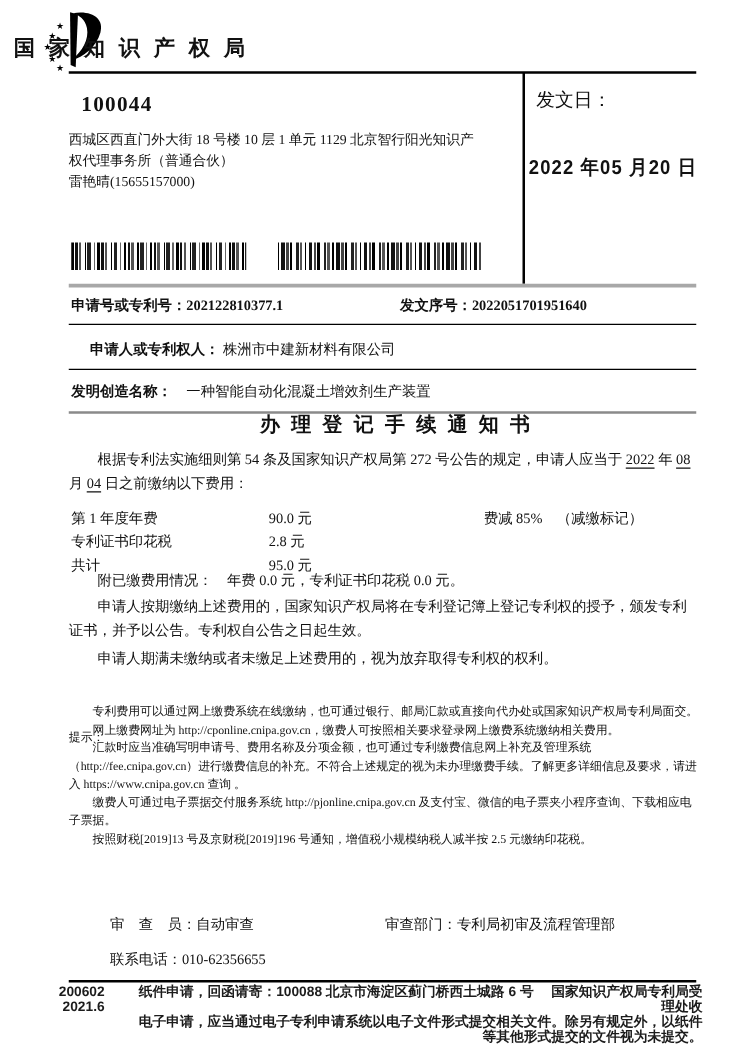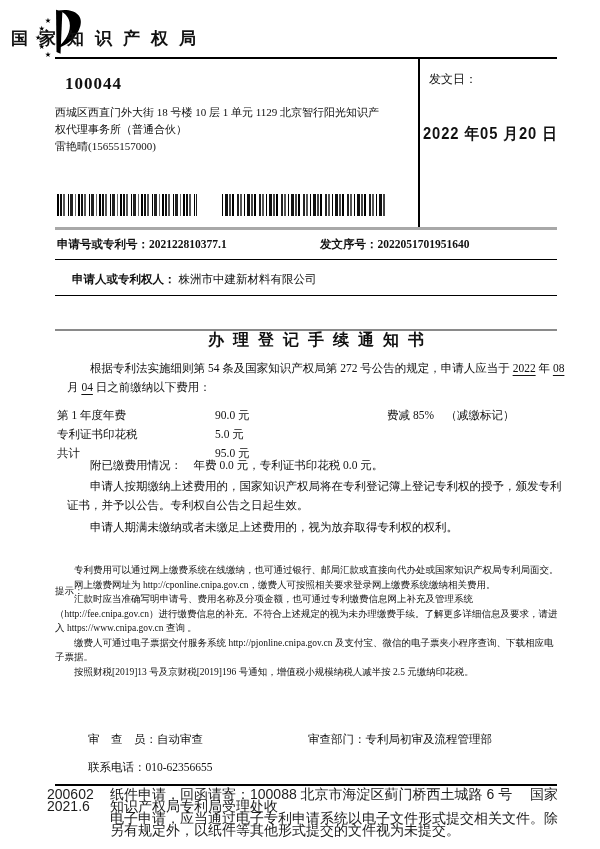--- a/index.html
+++ b/index.html
@@ -19,21 +19,21 @@
     font-weight:bold; font-size:17px; letter-spacing:11px; text-indent:11px;
     font-family:"Liberation Sans","DejaVu Sans",sans-serif; }
   .logo { top:7px; left:33px; width:56px; height:54px; }
 
   
   .addr-section { top:58px; left:55px; width:502px; height:137px; }
   .postcode { top:16px; left:10px; font-size:17px; font-weight:bold;
     letter-spacing:1px; }
   .addr-line { width:345px; text-align:left; font-size:11px; line-height:16px; }
   .vdiv { position:absolute; left:363px; top:0; width:2px; height:169px; background:#000; }
-  .issue-label { top:13px; left:374px; font-size:12px; }
+  .issue-label { top:13px; left:374px; font-size:15px; }
   .issue-date { top:66px; left:368px; font-size:16px; font-weight:bold;
     letter-spacing:1px; font-family:"Liberation Sans","DejaVu Sans",sans-serif;
     transform:scaleX(.92); transform-origin:left; white-space:nowrap; }
   .barcode { position:absolute; top:136px; height:22px;
     background:repeating-linear-gradient(90deg,
       #000 0 2px,#fff 2px 3px,#111 3px 5px,#fff 5px 6px,
       #555 6px 8px,#fff 8px 11px,#000 11px 12px,#fff 12px 13px,
       #222 13px 16px,#fff 16px 18px,#666 18px 19px,#fff 19px 21px); }
   .barcode.b1 { left:2px; width:140px; }
   .barcode.b2 { left:167px; width:163px;
@@ -42,39 +42,39 @@
       #444 7px 9px,#fff 9px 10px,#000 10px 12px,#fff 12px 15px,
       #222 15px 17px,#fff 17px 18px,#555 18px 20px,#fff 20px 22px); }
 
   
   .row-line { white-space:nowrap; }
   .label { font-weight:bold; }
   .doc-title { top:330px; left:0; width:100%; text-align:center;
     font-weight:bold; font-size:16px; letter-spacing:9px; text-indent:9px;
     font-family:"Liberation Sans","DejaVu Sans",sans-serif;padding-left:32px; }
 
-  .body-text { left:55px; width:504px; line-height:19px; font-size:11.5px;margin-left:12px; }
+  .body-text { left:55px; width:504px; line-height:19px; font-size:11.5px; }
   .indent { text-indent:2em; }
   .u { text-decoration:underline; text-underline-offset:3px; }
 
   .fee-grid { left:55px; top:406px; width:504px; }
   .fee-row { position:relative; height:19px; line-height:19px; }
   .fee-name { position:absolute; left:2px; }
   .fee-amount { position:absolute; left:160px; }
   .fee-note { position:absolute; left:332px; }
 
   .tips { left:55px; width:504px; font-size:9.5px; line-height:14.5px; }
   .tips p { text-indent:2em; }
 
   .signoff { left:88px; font-size:11.5px; }
   .dept { left:308px; }
 
   .footer-rule { top:784px; left:55px; width:502px; height:2px; }
   .footer { font-family:"Liberation Sans","DejaVu Sans",sans-serif;
-    font-size:14px; font-weight:normal; color:#1c1c1c; line-height:12px; }
+    font-size:11px; font-weight:bold; color:#1c1c1c; line-height:12px;text-align:right; }
   .fcodes { top:788px; left:47px; }
   .fnotes { top:788px; left:110px; width:452px; }
 </style>
 </head>
 <body>
 
 <div class="page">
 
   <svg class="abs logo" viewBox="0 0 60 60">
     <path d="M27,4 C44,1 55,9 51.5,21 C48,34 36,43 26,45.5 C35.5,37.5 41.5,27 39.5,17 C38,9.5 32.5,5.5 27,4 Z" fill="#000"></path>
@@ -107,37 +107,40 @@
   <div class="abs row-line" style="top:237px; left:320px;">
     <span class="label">发文序号：</span><span class="bold">2022051701951640</span>
   </div>
   <div class="rule" style="top:259px; left:55px; width:502px;"></div>
 
   <div class="abs row-line" style="top:272px; left:57px;margin-left:15px;">
     <span class="label">申请人或专利权人：</span> <span>株洲市中建新材料有限公司</span>
   </div>
   <div class="rule" style="top:295px; left:55px; width:502px;"></div>
 
+  <div class="abs row-line" style="top:306px; left:57px;">
+    <span class="label">发明创造名称：</span>　<span>一种智能自动化混凝土增效剂生产装置</span>
+  </div>
   <div class="rule" style="top:329px; left:55px; width:502px; height:2px; background:#8a8a8a;"></div>
 
   <div class="abs doc-title">办理登记手续通知书</div>
 
   <div class="abs body-text indent" style="top:359px;">
     <span>根据专利法实施细则第 54 条及国家知识产权局第 272 号公告的规定，申请人应当于 </span><span class="u">2022</span><span> 年 </span><span class="u">08</span><span> 月 </span><span class="u">04</span><span> 日之前缴纳以下费用：</span>
   </div>
 
   <div class="abs fee-grid">
     <div class="fee-row">
       <span class="fee-name">第 1 年度年费</span>
       <span class="fee-amount">90.0 元</span>
       <span class="fee-note">费减 85%　（减缴标记）</span>
     </div>
     <div class="fee-row">
       <span class="fee-name">专利证书印花税</span>
-      <span class="fee-amount">5.0 元</span>
+      <span class="fee-amount">2.8 元</span>
     </div>
     <div class="fee-row">
       <span class="fee-name">共计</span>
       <span class="fee-amount">95.0 元</span>
     </div>
   </div>
 
   <div class="abs body-text indent" style="top:456px;">附已缴费用情况：　年费 0.0 元，专利证书印花税 0.0 元。</div>
 
   <div class="abs body-text" style="top:477px;">

